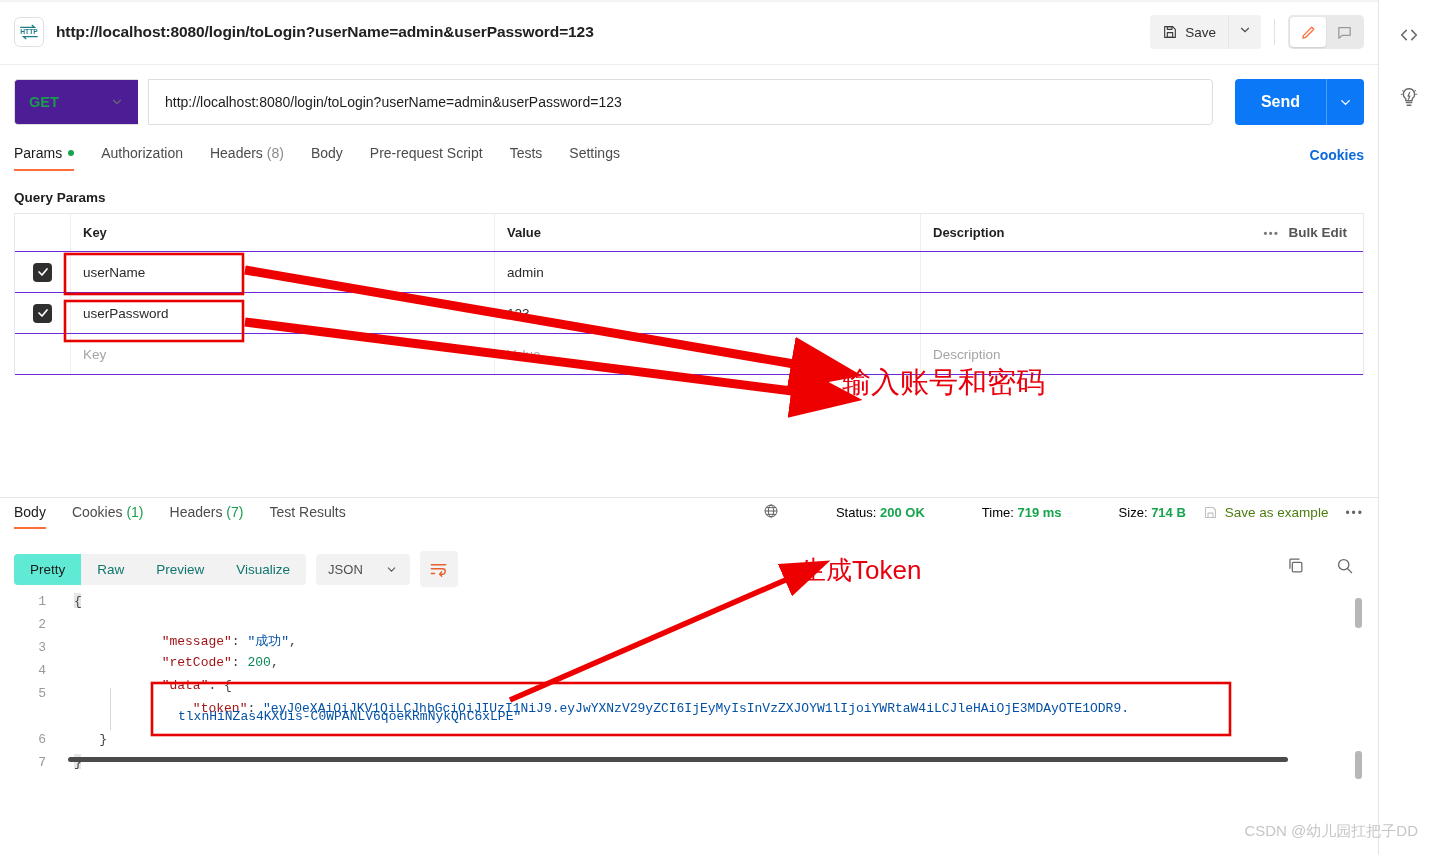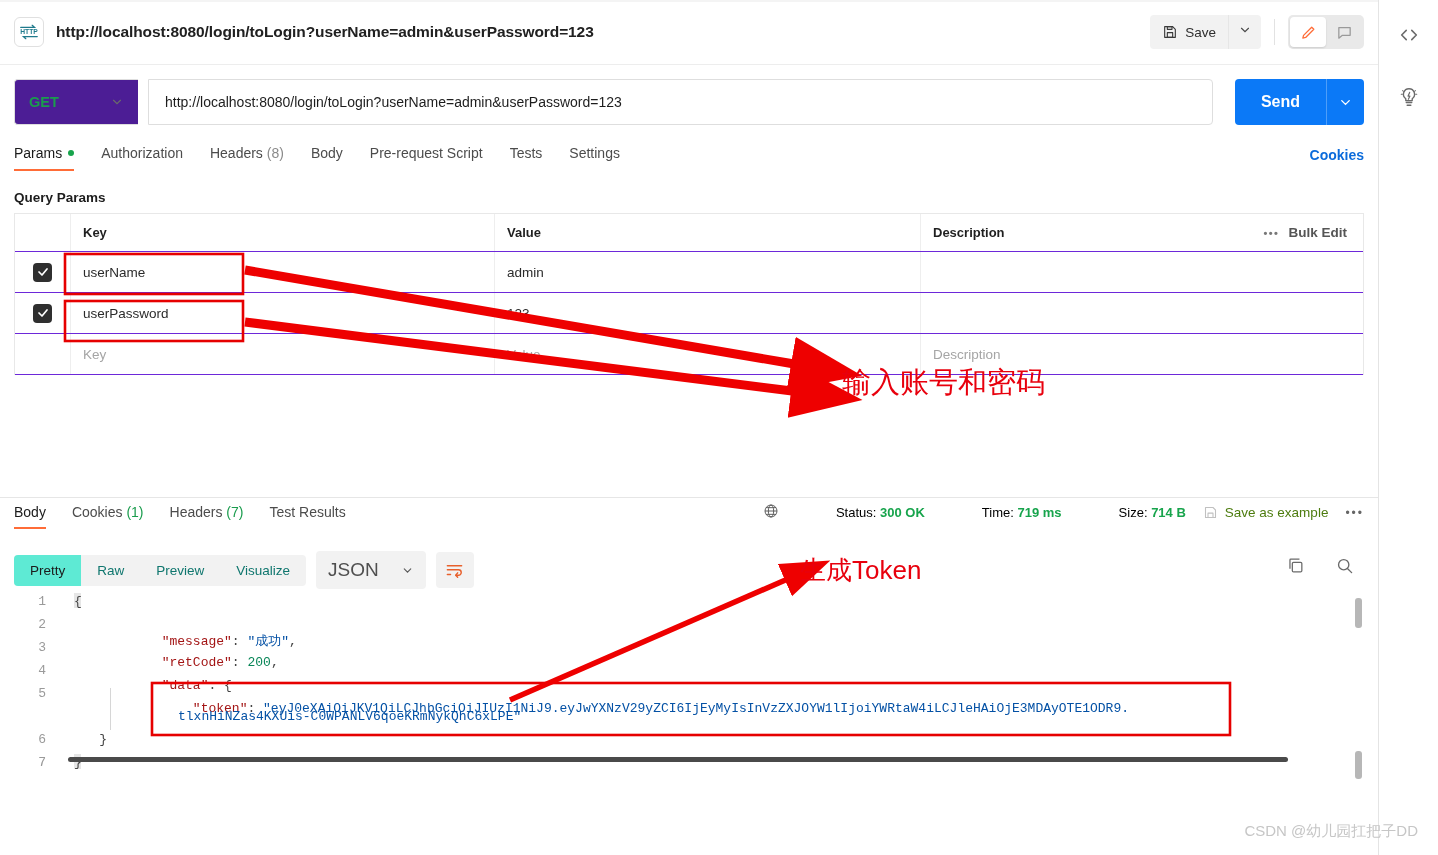--- a/index.html
+++ b/index.html
@@ -101,21 +101,21 @@
   .status-wrap .lbl { color: #000000; margin-left: 40px; }
   .save-example { display: flex; align-items: center; gap: 7px; color: #4d7c0f; font-size: 13.5px; }
   .dots3 { color: #666; letter-spacing: 2px; font-size: 12px; cursor: pointer; }
 
   
   .bodytb { position: absolute; left: 14px; top: 551px; display: flex; align-items: center; gap: 10px; }
   .seg { display: flex; background: #f2f2f2; border-radius: 4px; overflow: hidden; }
   .seg div { padding: 8px 16px; font-size: 13.5px; color: #0f766e; cursor: pointer; }
   .seg div.active { background: #5eead4; color: #1b1b1b; }
   .jsonsel { display: flex; align-items: center; gap: 22px; background: #f2f2f2; border-radius: 4px; padding: 8px 12px;
-    font-size: 19px; color: #4f4f4f; cursor: pointer;}
+    font-size: 13px; color: #4f4f4f; cursor: pointer;}
   .wrapbtn { background: #f2f2f2; border-radius: 4px; width: 38px; height: 36px; display: flex; align-items: center; justify-content: center; cursor: pointer;}
   .body-icons { position: absolute; right: 24px; top: 556px; display: flex; gap: 30px; color: #6a6a6a; }
 
   
   .code { position: absolute; left: 0; top: 592px; width: 1378px; height: 190px;
     font-family: "Liberation Mono", monospace; font-size: 13px; }
   .gutter { position: absolute; left: 0; top: 0; width: 62px; height: 190px; }
   .gnum { position: absolute; right: 16px; color: #9a9a9a; font-size: 13px; }
   .cline { position: absolute; left: 68px; white-space: pre; }
   .tok-key { color: #a31515; }
@@ -304,21 +304,21 @@
       <div class="status-wrap">
         <span>
           <svg width="16" height="16" viewBox="0 0 24 24" fill="none" stroke="#555" stroke-width="1.4">
               <circle cx="12" cy="12" r="9"></circle>
               <ellipse cx="12" cy="12" rx="4" ry="9"></ellipse>
               <path d="M3 12h18M4.5 7h15M4.5 17h15"></path>
             </svg>
         </span>
         <span>
           <span class="lbl">Status:</span>
-          <span class="g">300 OK</span>
+          <span class="g">200 OK</span>
         </span>
         <span>
           <span class="lbl">Time:</span>
           <span class="g">719 ms</span>
         </span>
         <span>
           <span class="lbl">Size:</span>
           <span class="g">714 B</span>
         </span>
         <span class="save-example">

